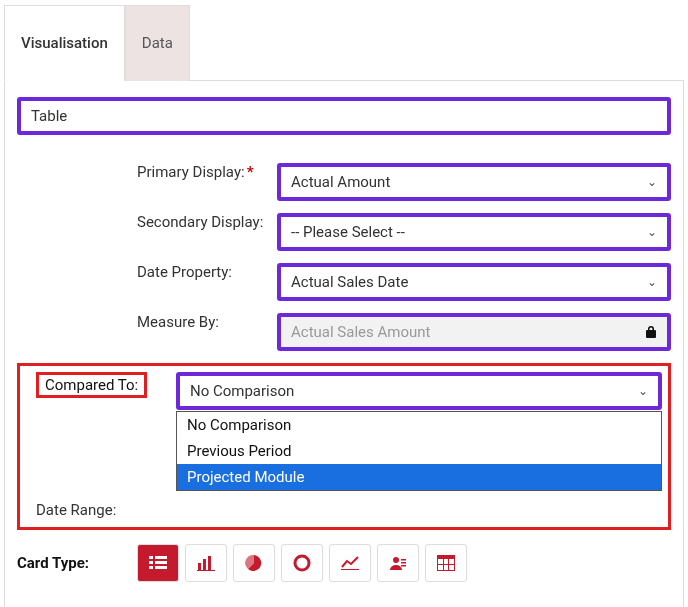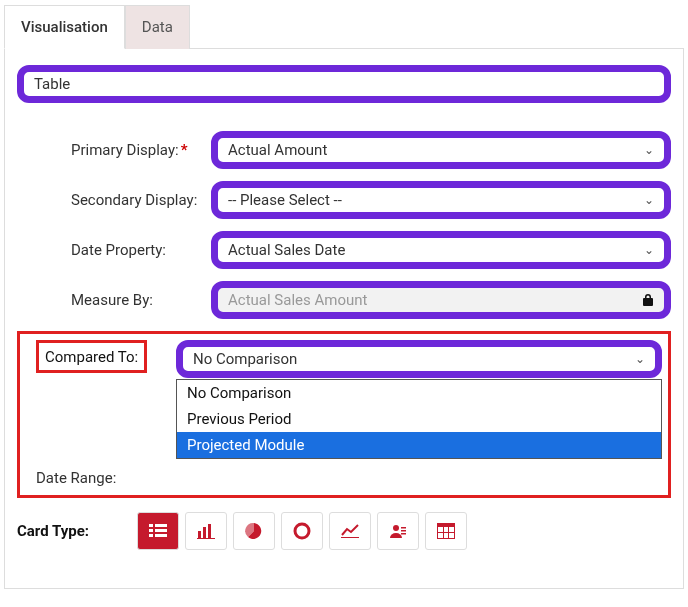--- a/index.html
+++ b/index.html
@@ -10,21 +10,21 @@
     color: #111;
     background: #fff;
     padding: 4px;
     width: 688px;
   }
   .tabs {
     display: flex;
     border-bottom: 1px solid #ddd;
   }
   .tab {
-    padding: 12px 16px;
+    padding: 28px 16px;
     background: #fff;
     border: 1px solid #ddd;
     border-bottom: none;
     margin-right: 0;
     position: relative;
     top: 1px;
     cursor: pointer;
     color: #333;
   }
   .tab.active {
@@ -49,22 +49,22 @@
   }
   .lbl {
     width: 108px;
     font-weight: 700;
     color: #111;
   }
   .req { color: #c00; font-weight: 700; margin-left: 2px; }
   .input, .select, .locked {
     flex: 1;
     height: 38px;
-    border: 7px solid #6d28d9;
-    border-radius: 12px;
+    border: 4px solid #6d28d9;
+    border-radius: 3px;
     padding: 0 10px;
     font-size: 15px;
     display: flex;
     align-items: center;
     background: #fff;
     color: #333;
   }
   .select {
     justify-content: space-between;
     cursor: pointer;
@@ -77,36 +77,35 @@
   .chev { font-size: 12px; color: #555; }
   .lock { color: #111; font-size: 14px; }
   .sublabel {
     width: 140px;
     text-align: left;
     padding-right: 8px;
     color: #333;
   }
   .subrow {
     display: flex;
-    align-items: center;
     margin-bottom: 12px;
-    margin-left: 54px;
+    margin-left: 120px;
   }
   .highlight-box {
     border: 3px solid #e02020;
     padding: 6px 6px 6px 6px;
     margin-bottom: 14px;
   }
   .highlight-box .subrow { margin-left: 10px; align-items: flex-start; }
   .mini-box {
     border: 3px solid #e02020;
     padding: 4px 6px;
     display: inline-flex;
     align-items: center;
-    height: 33px;
+    height: 26px;
   }
   .dropdown-wrap {
     flex: 1;
     position: relative;
   }
   .dropdown-list {
     border: 1px solid #555;
     background: #fff;
     margin-top: 1px;
   }

